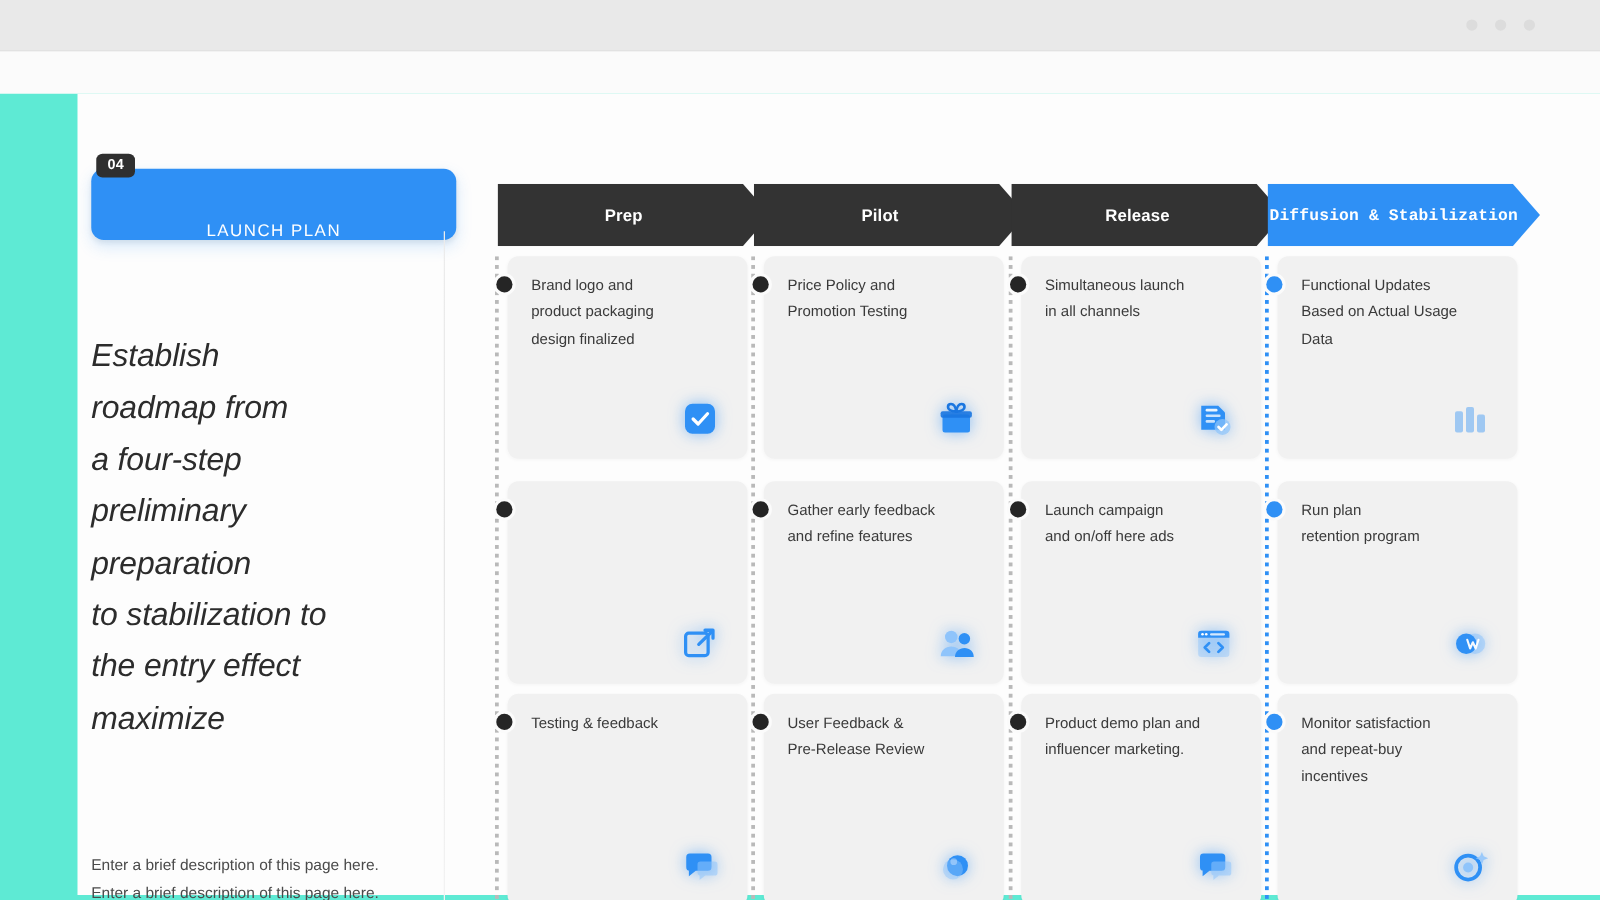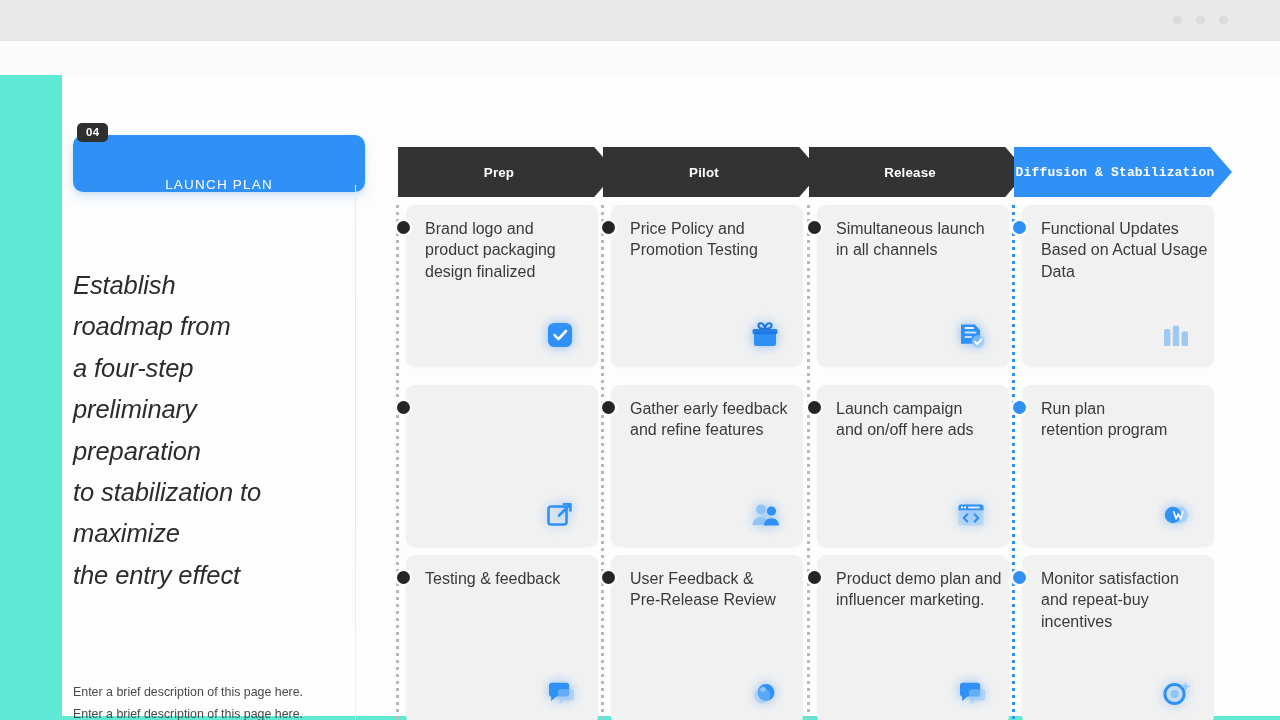--- a/index.html
+++ b/index.html
@@ -115,21 +115,21 @@
   .card{
     position:absolute; left:8px; width:192px;
     background:#f1f1f1; border-radius:9px;
     box-shadow:0 1px 3px rgba(0,0,0,.035);
   }
   .card.r1{ top:130px; height:162px; }
   .card.r2{ top:310px; height:162px; }
   .card.r3{ top:480px; height:170px; }
   .card-text{
     position:absolute; left:19px; top:13px; right:8px;
-    font-size:16px; line-height:21.4px; color:#3a3a3a;
+    font-size:12px; line-height:21.4px; color:#3a3a3a;
   }
   .card-text span{ display:block; white-space:nowrap; }
 
   .dot{
     position:absolute; left:-9px; top:16px;
     width:13px; height:13px; border-radius:50%;
     background:#252525;
     box-shadow:0 0 0 2.5px #fbfbfb;
   }
   .col.accent .dot{ background:#2f90f5; box-shadow:0 0 0 2.5px #fbfbfb; }
@@ -167,22 +167,22 @@
     </div>
   </div>
 
   <div class="headline" id="headline">
       <span>Establish</span>
       <span>roadmap from</span>
       <span>a four-step</span>
       <span>preliminary</span>
       <span>preparation</span>
       <span>to stabilization to</span>
+      <span>the entry effect</span>
       <span>maximize</span>
-      <span>the entry effect</span>
     </div>
 
   <div class="footnote" id="footnote">
       <span>Enter a brief description of this page here.</span>
       <span>Enter a brief description of this page here.</span>
     </div>
 
   <div class="v-divider"></div>
 
   <div class="cols" id="cols">

